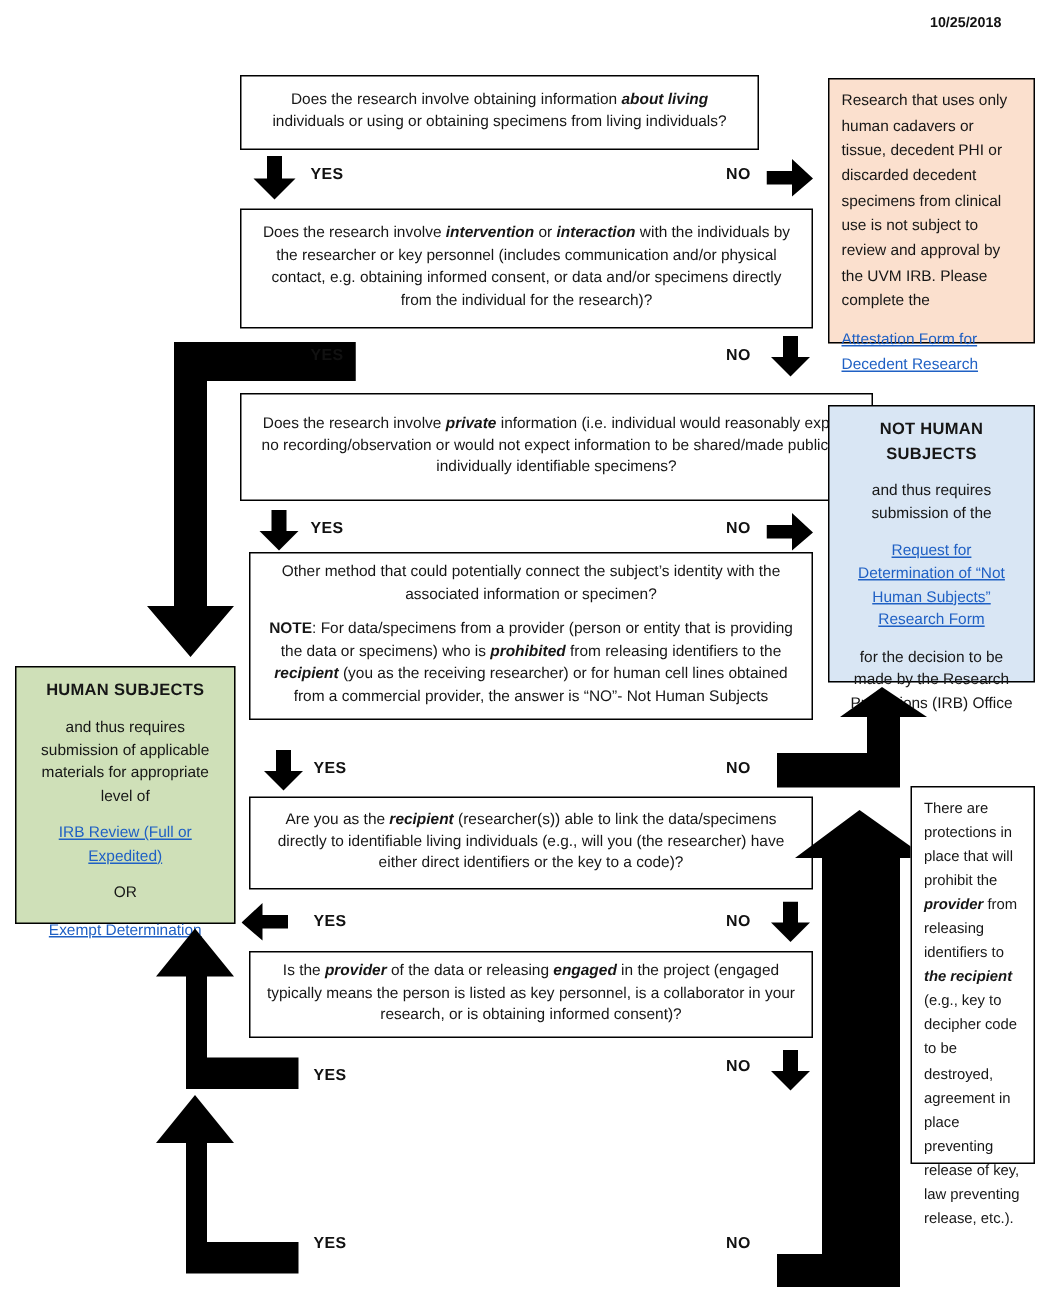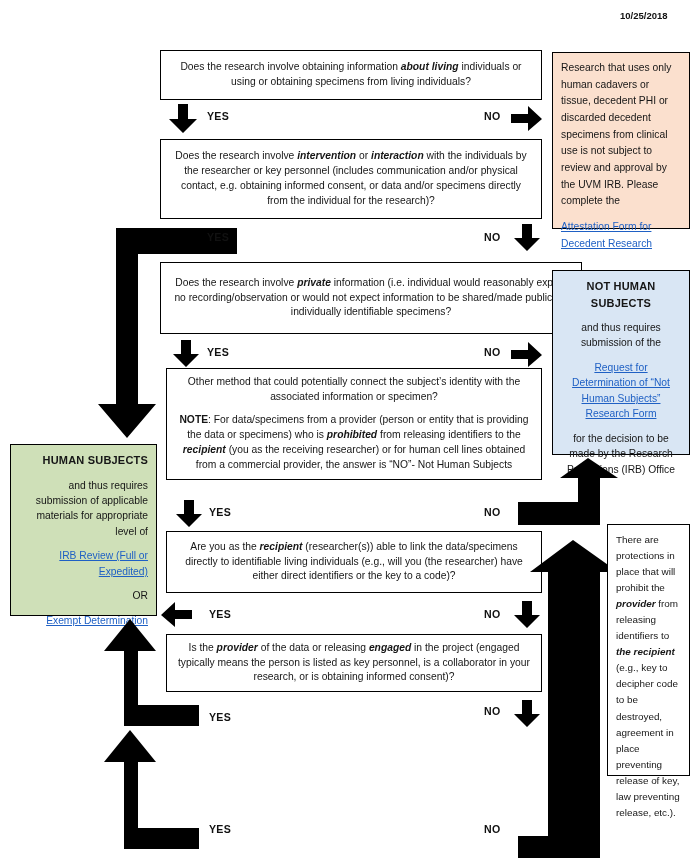--- a/index.html
+++ b/index.html
@@ -61,21 +61,21 @@
     line-height: 1.5;
     padding: 7px 8px;
     color: #161616;
   }
   .obox .hd { font-weight: bold; font-size: 11px; letter-spacing:.2px;}
   .obox .lnk { color: #1f60c4; text-decoration: underline; }
   .obox .sp { display: block; height: 9px; }
 
   #box-peach { background: #fbe0ce; text-align: left; line-height: 1.62; }
   #box-nhs   { background: #d9e6f4; }
-  #box-hs    { background: #cfe0b8; text-align: right; }
+  #box-hs    { background: #cfe0b8; }
   #box-noprot{ background: #ffffff; text-align: left; line-height: 1.6; font-size: 10.1px;}
   #box-prot  { background: #ffffff; text-align: left; line-height: 1.62; font-size: 9.9px; }
   .obox i { font-weight: bold; font-style: italic; }
   .obox u { text-decoration: underline; font-weight: bold; }
 
   
   .yn {
     font-size: 10.6px;
     font-weight: bold;
     color: #111;
@@ -86,21 +86,21 @@
   .arrow { position: absolute; }
   .arrow svg { display: block; }
 </style>
 </head>
 <body>
 
 <div id="canvas">
 
   <div class="abs" id="date">10/25/2018</div>
 
-  <div class="abs qbox" id="q1" style="left:160px; top:50px; width:382px; height:50px;">
+  <div class="abs qbox" id="q1" style="left:160px; top:50px; width:346px; height:50px;">
     <p><span>Does the research involve obtaining information </span><span class="bi">about living</span><span> individuals or using or obtaining specimens from living individuals?</span></p>
   </div>
 
   <div class="arrow" style="left:168px; top:104px;">
     <svg width="30" height="30" viewBox="0 0 30 30">
         <polygon points="10,0 20,0 20,15 29,15 15,29 1,15 10,15" fill="#000"></polygon>
       </svg>
   </div>
   <div class="abs yn" style="left:207px; top:110px;">YES</div>
 

